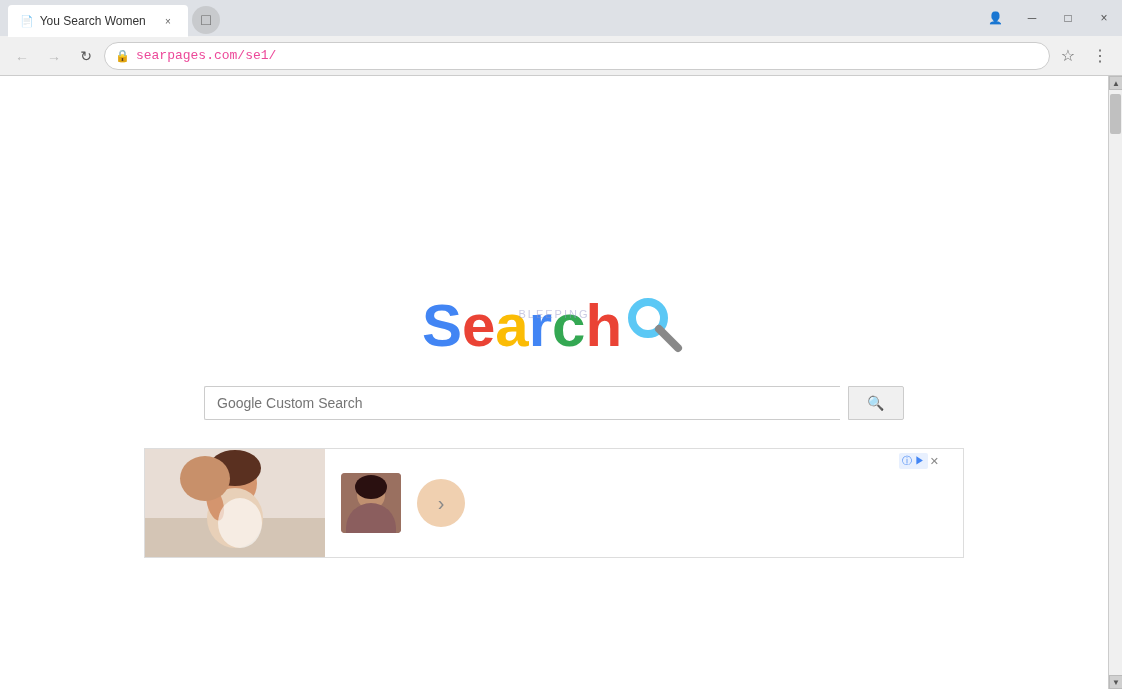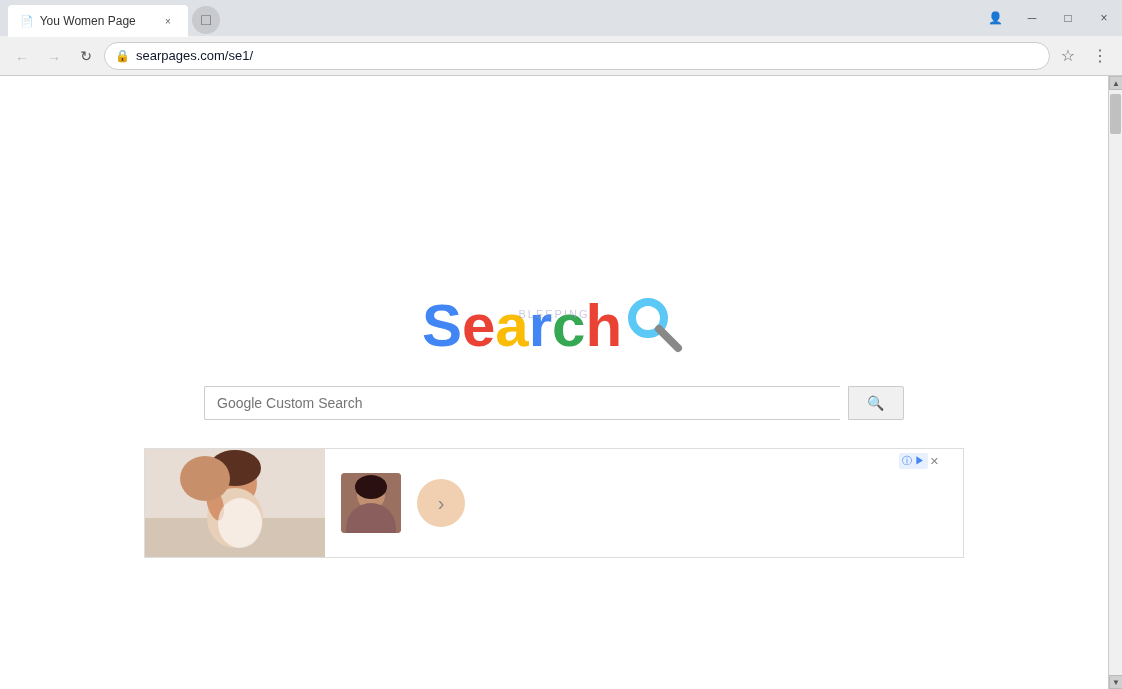--- a/index.html
+++ b/index.html
@@ -142,21 +142,22 @@
       color: #333;
     }
 
     .lock-icon {
       color: #666;
       font-size: 12px;
     }
 
     .address-text {
       font-size: 13px;
-      color: #0f172a;
+      color: #ec4899;
+      font-family: Liberation Mono, monospace;
     }
 
     .star-btn, .menu-btn {
       width: 28px;
       height: 28px;
       display: flex;
       align-items: center;
       justify-content: center;
       border: none;
       background: transparent;
@@ -441,21 +442,21 @@
   </style>
 </head>
 <body>
 
 <div class="browser-frame">
 
   <div class="title-bar">
     <div class="tab-bar">
       <div class="tab-active">
         <span class="tab-icon">📄</span>
-        <span>You Women Page</span>
+        <span>You Search Women</span>
         <span class="tab-close">×</span>
       </div>
       <div class="tab-new">
         <span>□</span>
       </div>
     </div>
 
     <div class="window-controls">
       <button class="window-control-btn">
         <span>👤</span>

